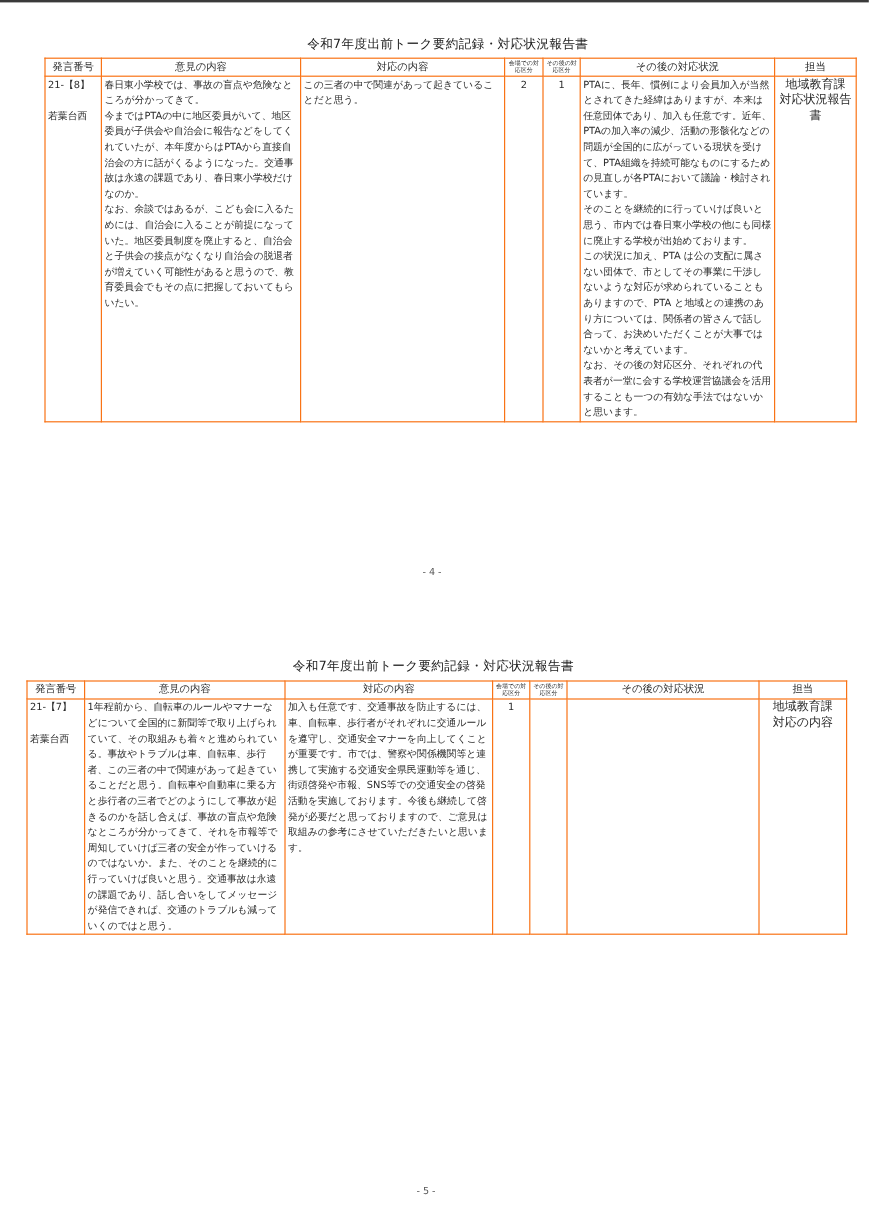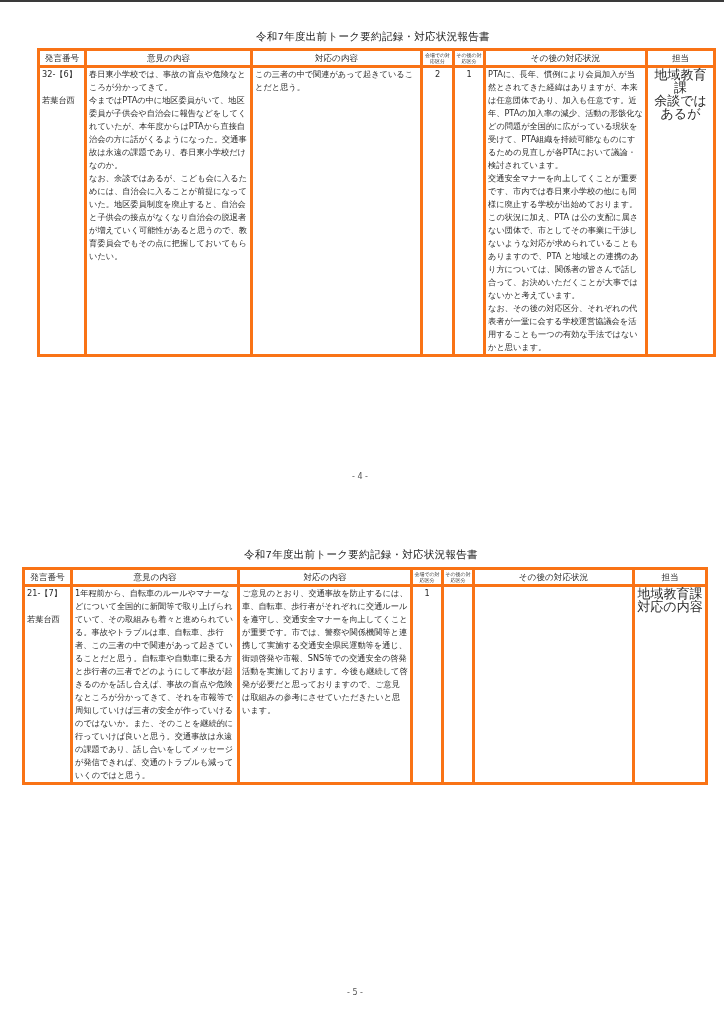--- a/index.html
+++ b/index.html
@@ -2,33 +2,33 @@
 <html><head>
   <meta charset="utf-8">
   <style>
     html, body { margin: 0; padding: 0; }
     body {
       width: 724px; height: 1024px; background: #ffffff; position: relative; overflow: hidden;
       font-family: "DejaVu Sans", sans-serif; color: #2a2a2a;
     }
     .top-edge { position: absolute; left: 0; top: 0; width: 724px; height: 2px; background: #3a3a3a; }
     .doc-title {
-      position: absolute; font-size: 10.5px; color: #222; letter-spacing: 0.3px; white-space: nowrap; font-family: Liberation Mono, monospace;
+      position: absolute; font-size: 10.5px; color: #222; letter-spacing: 0.3px; white-space: nowrap;
     }
     table.report {
       position: absolute; border-collapse: collapse; table-layout: fixed;
       font-size: 8.2px; line-height: 13px; color: #2b2b2b;
     }
     table.report th, table.report td {
-      border: 3px solid #f97316; padding: 0 2px; vertical-align: top; overflow: hidden;
+      border: 1px solid #f97316; padding: 0 2px; vertical-align: top; overflow: hidden;
     }
     table.report th { font-weight: normal; text-align: center; vertical-align: middle; font-size: 8.6px; height: 14px; }
     table.report th.small { font-size: 5px; line-height: 6px; padding: 0 1px; }
     td.center-mid { text-align: center; vertical-align: middle; }
-    td.dept { text-align: center; vertical-align: middle; font-size: 13px; line-height: 13px; }
+    td.dept { text-align: center; vertical-align: middle; font-size: 10px; line-height: 13px; }
     .id-line { display: block; }
     .id-gap { display: block; height: 13px; }
     .page-num { position: absolute; font-size: 8px; color: #555; white-space: nowrap; }
     .para { display: block; }
   </style>
 </head>
 <body>
 
 <div class="top-edge"></div>
 
@@ -51,41 +51,41 @@
       <th>対応の内容</th>
       <th class="small">会場での対応区分</th>
       <th class="small">その後の対応区分</th>
       <th>その後の対応状況</th>
       <th>担当</th>
     </tr>
   </thead>
   <tbody>
     <tr style="height:288px;">
       <td>
-        <span class="id-line">32-【6】</span>
+        <span class="id-line">21-【8】</span>
         <span class="id-gap"></span>
         <span class="id-line">若葉台西</span>
       </td>
       <td>
         <span class="para">春日東小学校では、事故の盲点や危険なところが分かってきて。</span>
         <span class="para">今まではPTAの中に地区委員がいて、地区委員が子供会や自治会に報告などをしてくれていたが、本年度からはPTAから直接自治会の方に話がくるようになった。交通事故は永遠の課題であり、春日東小学校だけなのか。</span>
         <span class="para">なお、余談ではあるが、こども会に入るためには、自治会に入ることが前提になっていた。地区委員制度を廃止すると、自治会と子供会の接点がなくなり自治会の脱退者が増えていく可能性があると思うので、教育委員会でもその点に把握しておいてもらいたい。</span>
       </td>
       <td>この三者の中で関連があって起きていることだと思う。</td>
       <td class="center-mid">2</td>
       <td class="center-mid">1</td>
       <td>
         <span class="para">PTAに、長年、慣例により会員加入が当然とされてきた経緯はありますが、本来は任意団体であり、加入も任意です。近年、PTAの加入率の減少、活動の形骸化などの問題が全国的に広がっている現状を受けて、PTA組織を持続可能なものにするための見直しが各PTAにおいて議論・検討されています。</span>
-        <span class="para">交通安全マナーを向上してくことが重要です、市内では春日東小学校の他にも同様に廃止する学校が出始めております。</span>
+        <span class="para">そのことを継続的に行っていけば良いと思う、市内では春日東小学校の他にも同様に廃止する学校が出始めております。</span>
         <span class="para">この状況に加え、PTA は公の支配に属さない団体で、市としてその事業に干渉しないような対応が求められていることもありますので、PTA と地域との連携のあり方については、関係者の皆さんで話し合って、お決めいただくことが大事ではないかと考えています。</span>
         <span class="para">なお、その後の対応区分、それぞれの代表者が一堂に会する学校運営協議会を活用することも一つの有効な手法ではないかと思います。</span>
       </td>
       <td class="dept">
         <span class="para">地域教育課</span>
-        <span class="para">余談ではあるが</span>
+        <span class="para">対応状況報告書</span>
       </td>
     </tr>
   </tbody>
 </table>
 
 <div class="page-num" style="left:352px; top:472px;">- 4 -</div>
 
 <div class="doc-title" style="left:244px; top:548px;">令和7年度出前トーク要約記録・対応状況報告書</div>
 
 <table class="report" style="left:22px; top:567px; width:683px;">
@@ -112,21 +112,21 @@
   <tbody>
     <tr style="height:195px;margin-top:22px;">
       <td>
         <span class="id-line">21-【7】</span>
         <span class="id-gap"></span>
         <span class="id-line">若葉台西</span>
       </td>
       <td>
         <span class="para">1年程前から、自転車のルールやマナーなどについて全国的に新聞等で取り上げられていて、その取組みも着々と進められている。事故やトラブルは車、自転車、歩行者、この三者の中で関連があって起きていることだと思う。自転車や自動車に乗る方と歩行者の三者でどのようにして事故が起きるのかを話し合えば、事故の盲点や危険なところが分かってきて、それを市報等で周知していけば三者の安全が作っていけるのではないか。また、そのことを継続的に行っていけば良いと思う。交通事故は永遠の課題であり、話し合いをしてメッセージが発信できれば、交通のトラブルも減っていくのではと思う。</span>
       </td>
-      <td>ご意見のとおり、交通事故を防止するには、車、自転車、歩行者がそれぞれに交通ルールを遵守し、交通安全マナーを向上してくことが重要です。市では、警察や関係機関等と連携して実施する交通安全県民運動等を通じ、街頭啓発や市報、SNS等での交通安全の啓発活動を実施しております。今後も継続して啓発が必要だと思っておりますので、ご意見は取組みの参考にさせていただきたいと思います。</td>
+      <td>加入も任意です、交通事故を防止するには、車、自転車、歩行者がそれぞれに交通ルールを遵守し、交通安全マナーを向上してくことが重要です。市では、警察や関係機関等と連携して実施する交通安全県民運動等を通じ、街頭啓発や市報、SNS等での交通安全の啓発活動を実施しております。今後も継続して啓発が必要だと思っておりますので、ご意見は取組みの参考にさせていただきたいと思います。</td>
       <td class="center-mid">1</td>
       <td class="center-mid"></td>
       <td></td>
       <td class="dept">
         <span class="para">地域教育課</span>
         <span class="para">対応の内容</span>
       </td>
     </tr>
   </tbody>
 </table>

